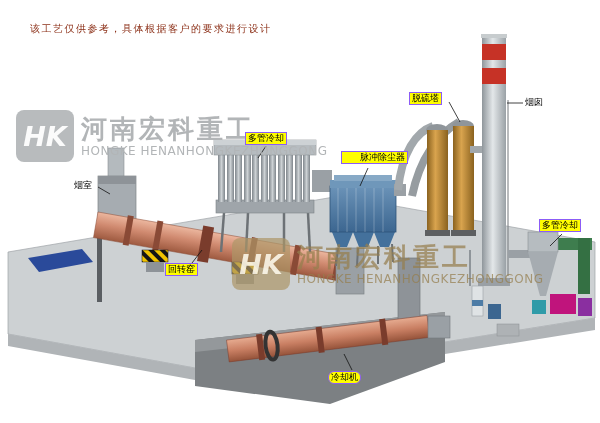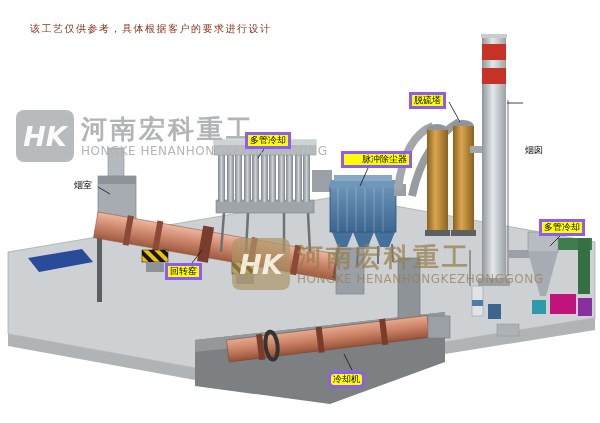--- a/index.html
+++ b/index.html
@@ -3,29 +3,29 @@
 <meta charset="utf-8">
 <style>
   * { margin:0; padding:0; box-sizing:border-box; }
   html,body { width:600px; height:423px; }
   body { background:#fff; font-family:"DejaVu Sans",sans-serif; position:relative; overflow:hidden; }
   .canvas { position:absolute; left:0; top:0; width:600px; height:300px; background:#fff; }
   .scene { position:absolute; left:0; top:0; z-index:1; }
 
   .disclaimer { position:absolute; left:30px; top:22px; font-size:10px; color:#8c3018; letter-spacing:1.5px; z-index:6; }
 
-  .lbl { position:absolute; background:#fffe00; border:3px solid #8b5cf6; font-size:9px; line-height:11px;
+  .lbl { position:absolute; background:#fffe00; border:1px solid #8b5cf6; font-size:9px; line-height:11px;
          padding:0 2px; color:#000; white-space:nowrap; z-index:6; }
   .lbl-plain { position:absolute; font-size:9px; line-height:11px; color:#000; white-space:nowrap; z-index:6; }
 
   .lbl-smoke   { left:74px;  top:180px;text-align:center; }
   .lbl-cooler  { left:245px; top:132px; }
   .lbl-dust    { left:341px; top:151px;padding-left:18px; }
   .lbl-desulf  { left:409px; top:92px; }
-  .lbl-chim    { left:525px; top:97px;margin-top:48px; }
+  .lbl-chim    { left:525px; top:97px; }
   .lbl-grind   { left:539px; top:219px; }
   .lbl-kiln    { left:165px; top:263px; }
   .lbl-cool    { left:328px; top:371px;border-radius:6px; }
 
   .watermark { position:absolute; display:flex; align-items:center; gap:7px; z-index:5; pointer-events:none;justify-content:center; }
   .wm-logo { width:58px; height:52px; border-radius:8px; display:flex; align-items:center; justify-content:center;
              font-size:27px; font-weight:bold; font-style:italic; flex:0 0 auto; }
   .wm-cn { font-size:26px; font-weight:bold; letter-spacing:3px; line-height:28px; white-space:nowrap; }
   .wm-en { font-size:12px; letter-spacing:0.5px; margin-top:1px; white-space:nowrap; }
 

